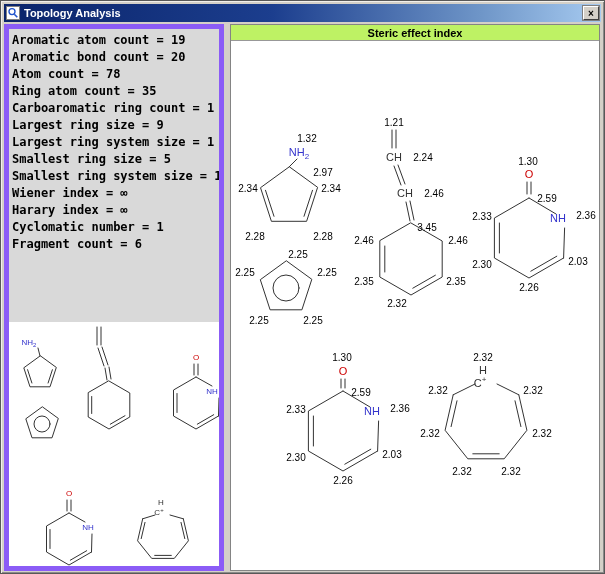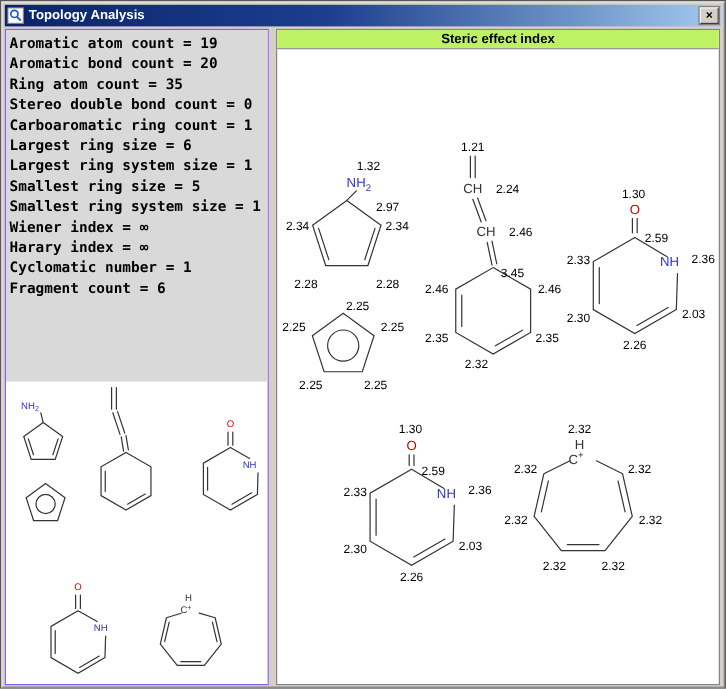--- a/index.html
+++ b/index.html
@@ -26,21 +26,21 @@
   .app-icon { width: 14px; height: 14px; display: inline-block; }
   .close-btn {
     width: 16px; height: 14px; background: #d4d0c8;
     border: 1px solid; border-color: #ffffff #404040 #404040 #ffffff;
     outline: 1px solid #808080;
     font: bold 10px "Liberation Sans", sans-serif; line-height: 11px;
     text-align: center; padding: 0; color: #000; cursor: default;
   }
   .left-panel {
     position: absolute; left: 3px; top: 23px; width: 220px; height: 547px;
-    background: #ffffff; border: 1px solid #8b5cf6; overflow: hidden;
+    background: #ffffff; border: 5px solid #8b5cf6; overflow: hidden;
   }
   .metrics { background: #d9d9d9; height: 293px; padding: 3px 2px 0 3px; overflow: hidden; }
   .metric-line {
     font-family: "DejaVu Sans Mono", monospace; font-weight: bold;
     font-size: 12px; line-height: 17px; white-space: nowrap; color: #000;
   }
   .thumbs { position: absolute; left: 0; top: 294px; }
   .right-panel {
     position: absolute; left: 229px; top: 23px; width: 370px; height: 547px;
     background: #ffffff; border: 1px solid #848484; overflow: hidden;
@@ -74,24 +74,24 @@
       </svg>
     </span>
     <span class="title">Topology Analysis</span>
     <button class="close-btn">×</button>
   </div>
 
   <div class="left-panel">
     <div class="metrics">
       <div class="metric-line">Aromatic atom count = 19</div>
       <div class="metric-line">Aromatic bond count = 20</div>
+      <div class="metric-line">Atom count = 78</div>
       <div class="metric-line">Ring atom count = 35</div>
-      <div class="metric-line">Stereo double bond count = 0</div>
       <div class="metric-line">Carboaromatic ring count = 1</div>
-      <div class="metric-line">Largest ring size = 6</div>
+      <div class="metric-line">Largest ring size = 9</div>
       <div class="metric-line">Largest ring system size = 1</div>
       <div class="metric-line">Smallest ring size = 5</div>
       <div class="metric-line">Smallest ring system size = 1</div>
       <div class="metric-line">Wiener index = ∞</div>
       <div class="metric-line">Harary index = ∞</div>
       <div class="metric-line">Cyclomatic number = 1</div>
       <div class="metric-line">Fragment count = 6</div>
     </div>
 
     <svg class="thumbs" width="218" height="251" viewBox="0 0 218 251">

